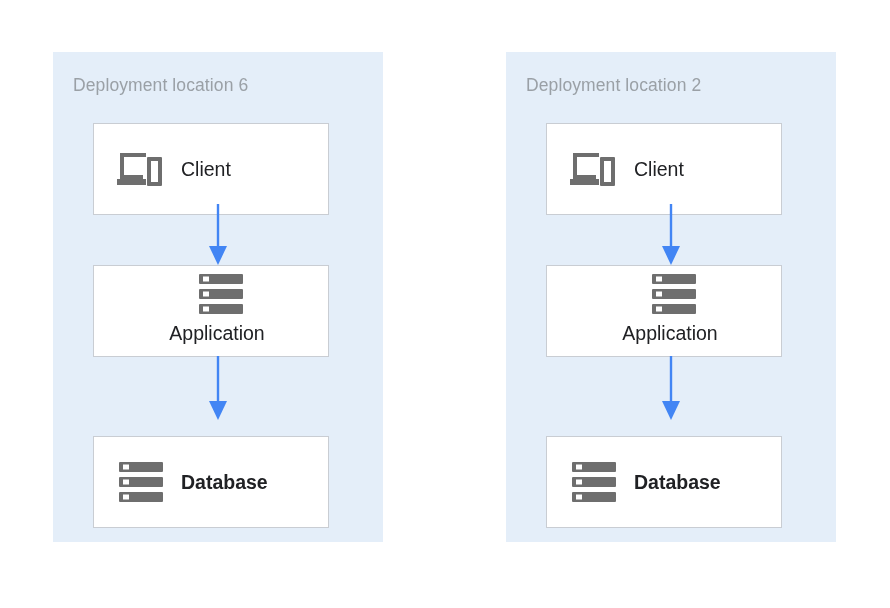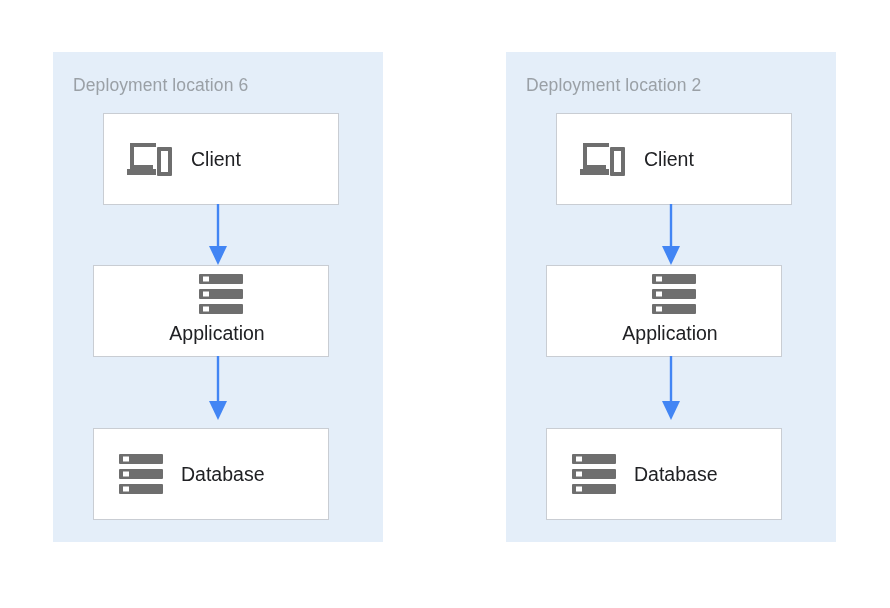--- a/index.html
+++ b/index.html
@@ -42,23 +42,23 @@
     position: absolute;
     left: 40px;
     width: 236px;
     height: 92px;
     background: #ffffff;
     border: 1px solid #C9CDD3;
     box-sizing: border-box;
     display: flex;
     align-items: center;
   }
-  .node-client { top: 61px; margin-left: 10px; }
+  .node-client { top: 71px; }
   .node-app    { top: 213px; flex-direction: column; }
-  .node-db     { top: 376px; }
+  .node-db     { top: 384px; font-weight: bold; }
 
   .node-icon {
     width: 56px;
     height: 56px;
     margin-left: 19px;
     flex: none;
     display: flex;
     align-items: center;
     justify-content: center;
   }

